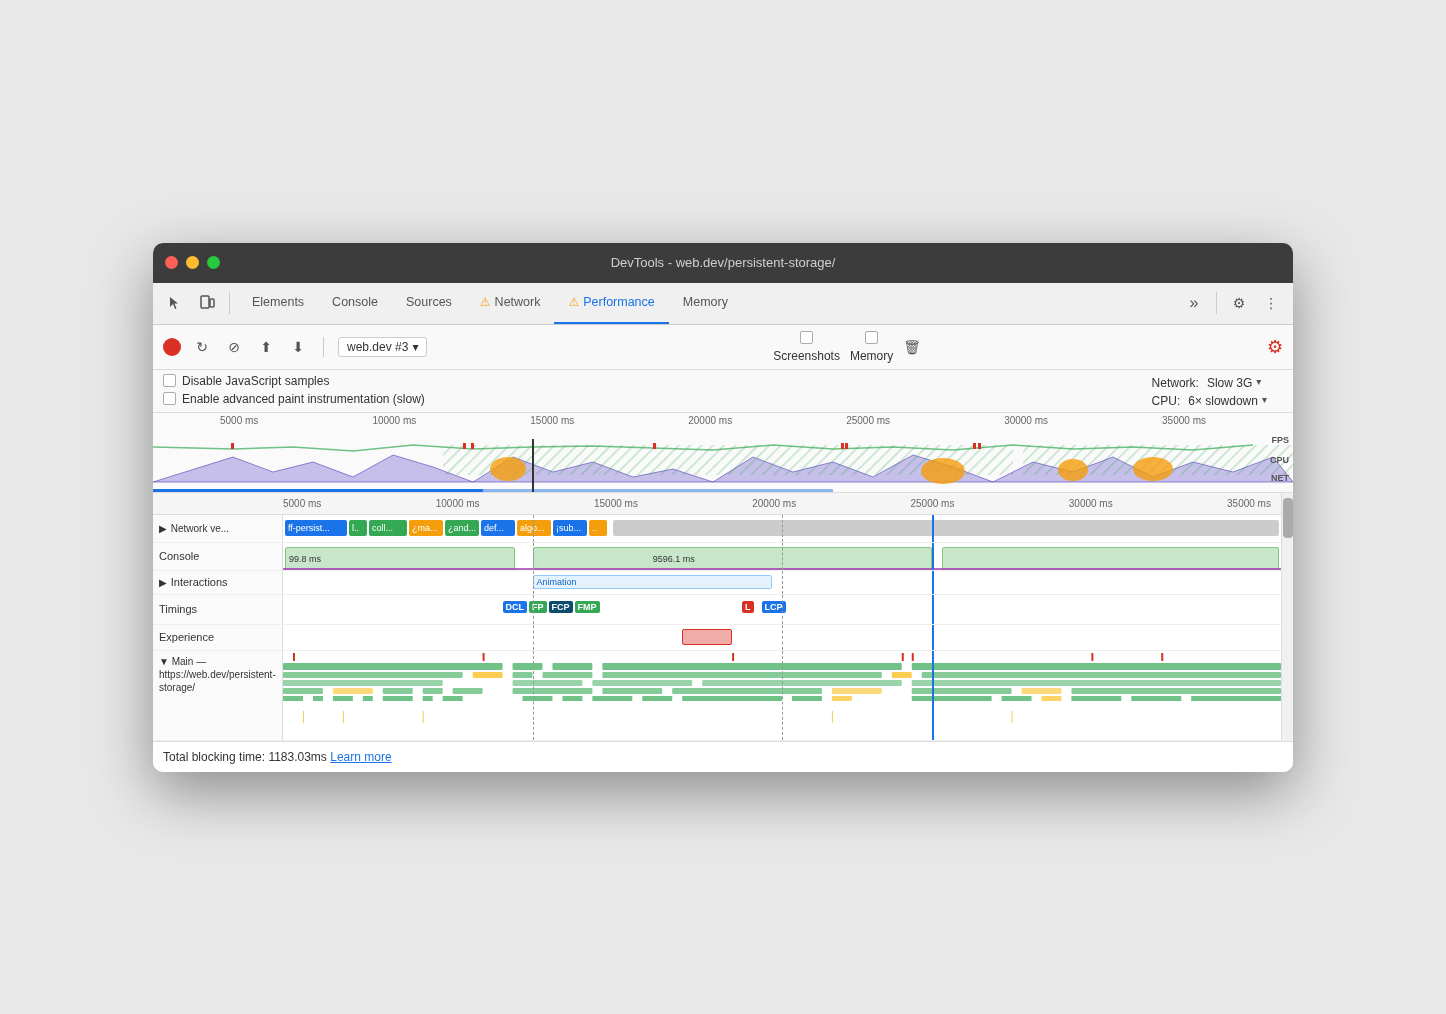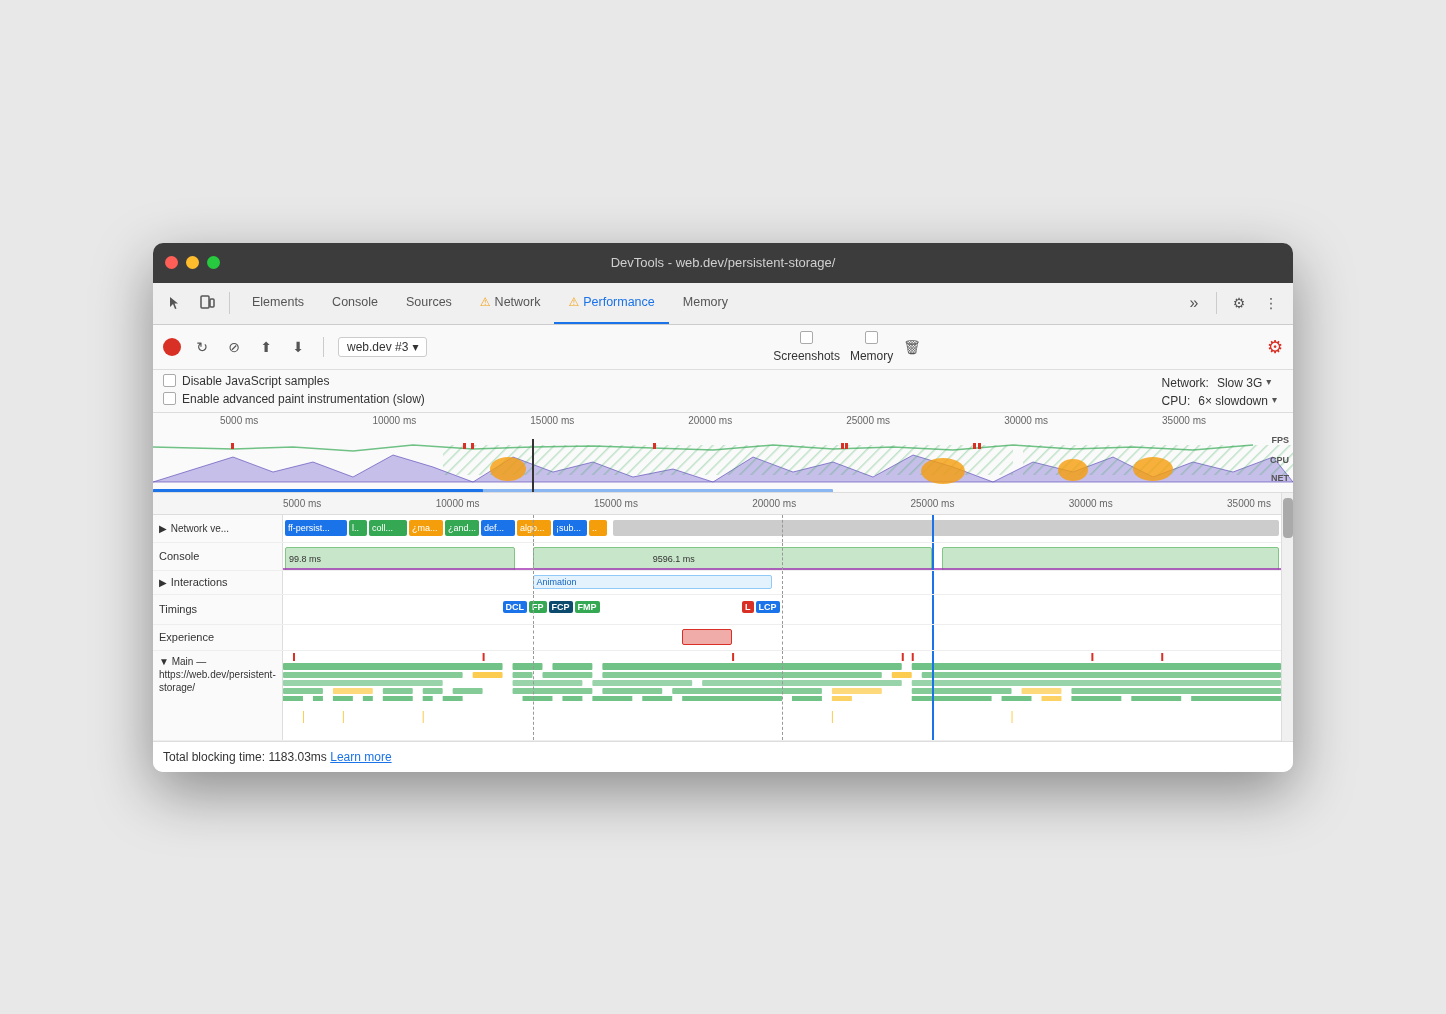--- a/index.html
+++ b/index.html
@@ -139,21 +139,21 @@
       background: white;
       border-radius: 2px;
     }
     .delete-icon { color: #555; font-size: 14px; cursor: pointer; }
     .gear-red { color: #d93025; font-size: 18px; cursor: pointer; margin-left: auto; }
 
     
     .settings-bar {
       background: #f9f9f9;
       border-bottom: 1px solid #ddd;
-      padding: 4px 16px 4px 10px;
+      padding: 4px 26px 4px 10px;
       display: flex;
       gap: 0;
     }
     .settings-left { display: flex; flex-direction: column; gap: 4px; flex: 1; }
     .settings-right { display: flex; flex-direction: column; gap: 4px; align-items: flex-start; padding-top: 2px; }
     .setting-row {
       display: flex; align-items: center; gap: 6px; font-size: 12px; color: #333;
     }
     .network-select, .cpu-select {
       display: flex; gap: 4px; font-size: 12px; color: #333;
@@ -294,21 +294,21 @@
       padding: 1px 3px;
       border-radius: 2px;
       color: white;
       font-weight: bold;
     }
     .badge-dcl { background: #1a73e8; }
     .badge-fp { background: #34a853; }
     .badge-fcp { background: #0c4a6e; }
     .badge-fmp { background: #34a853; }
     .badge-l { background: #d93025; }
-    .badge-lcp { background: #1a73e8; }
+    .badge-lcp { background: #1a73e8; margin-left: 6px; }
 
     
     .experience-row { height: 26px; }
     .exp-item {
       position: absolute;
       height: 16px;
       top: 4px;
       background: rgba(217,48,37,0.4);
       border: 1px solid #d93025;
       border-radius: 2px;

